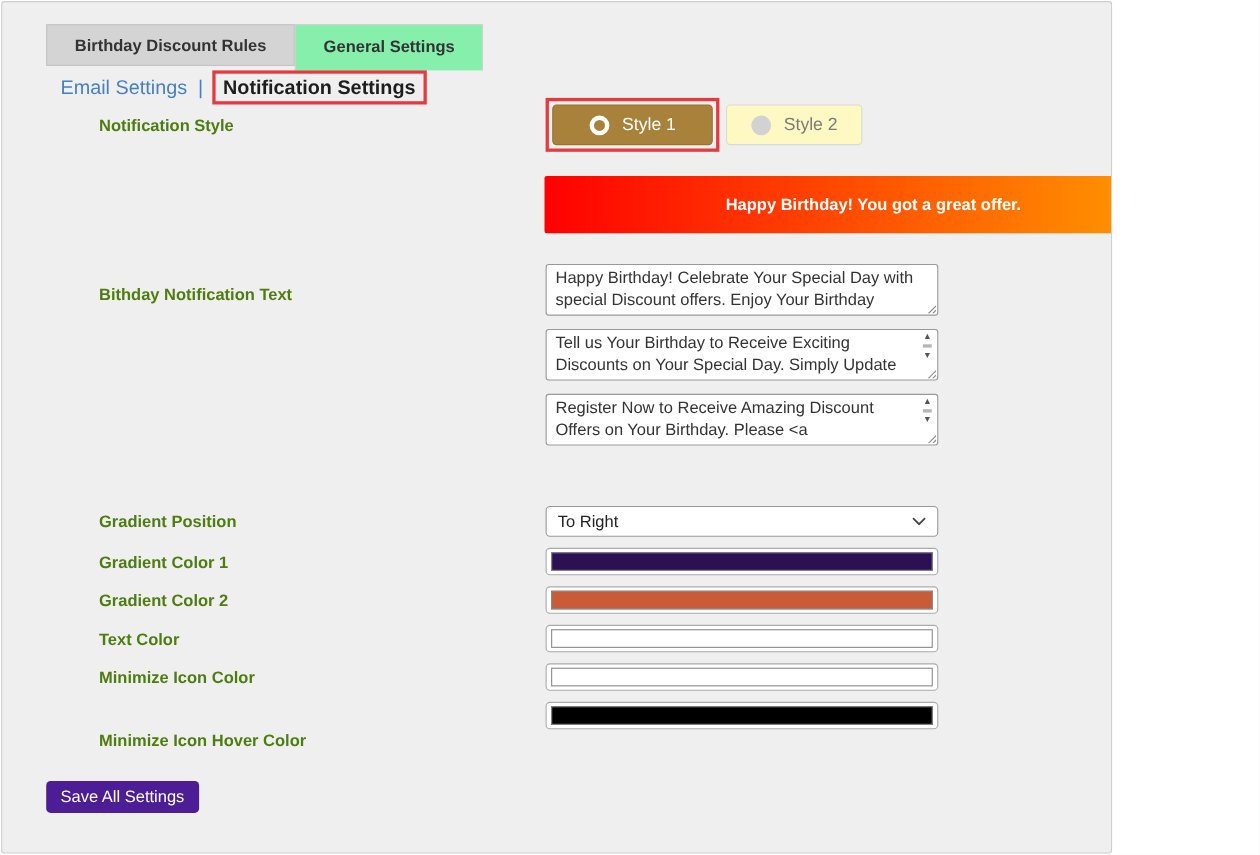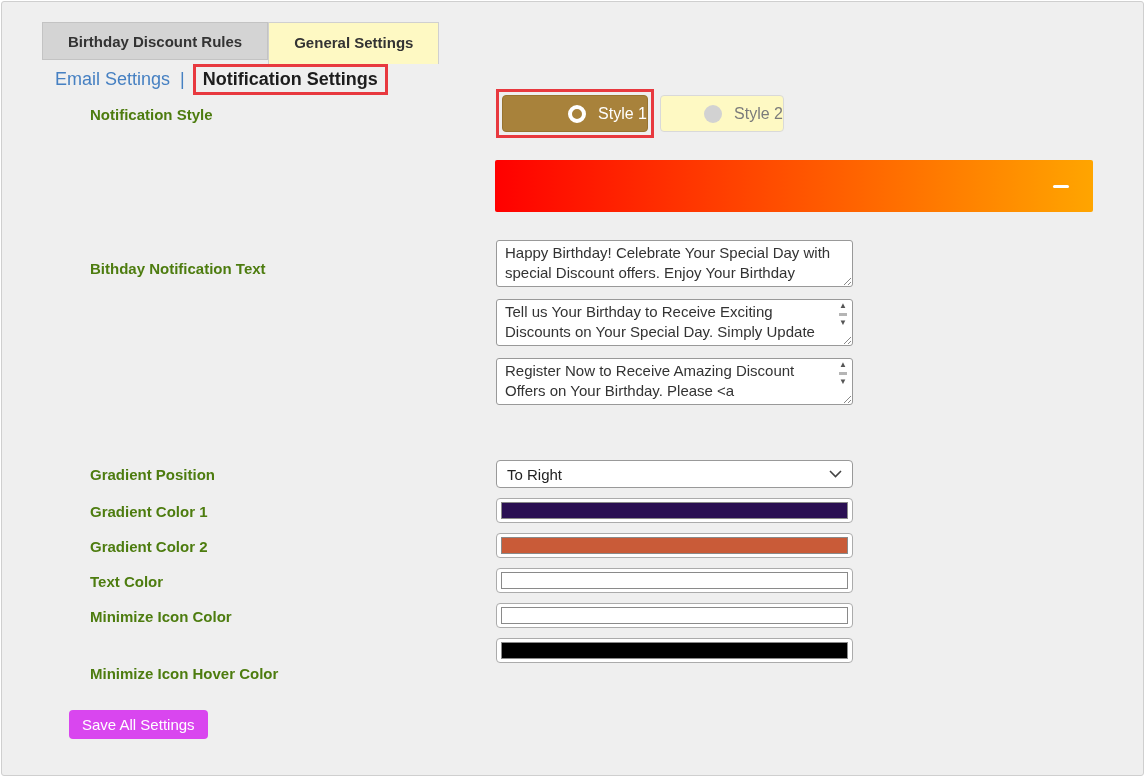--- a/index.html
+++ b/index.html
@@ -1,36 +1,36 @@
 <!DOCTYPE html>
 <html><head>
 <meta charset="utf-8">
 <style>
   * { box-sizing: border-box; margin: 0; padding: 0; }
   html,body { width:1145px; height:777px; background:#fff; font-family:"Liberation Sans", sans-serif; }
   .page {
-    position:relative; width:1143px; height:775px; margin:1px;
+    position:relative; width:1010px; height:775px; margin:1px;
     background:#efefef; border:1px solid #cfcfcf; border-radius:3px;
     overflow:hidden;
   }
   
   .tabs-row { position:absolute; left:40px; top:20px; display:flex; align-items:flex-start; }
   .tab { font-size:15px; font-weight:700; color:#333; padding:0 25px; white-space:nowrap; cursor:pointer; }
   .tab.inactive { background:#d4d4d4; border:1px solid #c3c3c3; height:38px; line-height:37px; }
-  .tab.active   { background:#fef9c3; border:1px solid #d0d0d0; border-bottom:none; height:42px; line-height:39px; }
+  .tab.active   { background:#86efac; border:1px solid #d0d0d0; border-bottom:none; height:42px; line-height:39px; }
   
   .subnav { position:absolute; left:53px; top:62px; display:flex; align-items:center; font-size:18px; }
   .email-link { color:#4680c2; cursor:pointer; text-decoration:none; }
   .subnav-sep { color:#4680c2; margin:0 8px 0 10px; }
   .notif-current { font-weight:700; color:#1d1d1d; border:3px solid #e8393f; padding:2px 7px; }
   
   .field-label { position:absolute; left:88px; font-size:15px; font-weight:700; color:#4d7c0f; white-space:nowrap; }
   
   .style1-highlight { position:absolute; left:494px; top:87px; border:3px solid #e8393f; padding:3px; }
-  .style-btn { display:flex; align-items:center; justify-content:flex-end; gap:12px; height:37px; border-radius:4px; font-size:16px; cursor:pointer; }
+  .style-btn { display:flex; align-items:center; justify-content:center; gap:12px; height:37px; border-radius:4px; font-size:16px; cursor:pointer; }
   .style-btn.selected { width:146px; background:#a8823b; color:#fff; border:1px solid #97732f; }
   .style-btn.unselected { position:absolute; left:658px; top:93px; width:124px; background:#fef9c3; color:#7b7b7b; border:1px solid #d9d9d9; }
   .radio-ring { width:18px; height:18px; border:4px solid #fff; border-radius:50%; background:transparent; }
   .radio-dot  { width:18px; height:18px; border-radius:50%; background:#d2d2d2; }
   
   .banner { position:absolute; left:493px; top:158px; width:598px; height:52px; border-radius:2px;
             display:flex; align-items:center; justify-content:center; }
   .banner-text { color:#fff; font-size:15px; font-weight:700; }
   .banner-minus { position:absolute; right:24px; top:25px; width:16px; height:3px; background:#fff; border-radius:2px; cursor:pointer; }
   
@@ -43,22 +43,22 @@
   .grip { position:absolute; right:1px; bottom:1px; }
   
   .select { position:absolute; left:494px; top:458px; width:357px; height:28px; background:#fff; border:1px solid #999;
             border-radius:4px; display:flex; align-items:center; font-size:15px; color:#222; padding:0 10px; cursor:pointer; }
   .select .chev { margin-left:auto; }
   
   .color-field { position:absolute; left:494px; width:357px; height:25px; background:#fff; border:1px solid #ababab;
                  border-radius:4px; padding:3px 4px; cursor:pointer; }
   .color-swatch { width:100%; height:100%; border:1px solid #8a8a8a; }
   
-  .save-btn { position:absolute; left:40px; top:708px; background:#d946ef; color:#fff; font-size:15px;
-              padding:6px 13px; border:none; border-radius:4px; cursor:pointer; font-family:"Liberation Sans", sans-serif;margin-left:27px; }
+  .save-btn { position:absolute; left:40px; top:708px; background:#4c1d95; color:#fff; font-size:15px;
+              padding:6px 13px; border:none; border-radius:4px; cursor:pointer; font-family:"Liberation Sans", sans-serif; }
 </style>
 </head>
 <body>
 
 <div class="page">
 
   <div class="tabs-row">
     <div class="tab inactive">Birthday Discount Rules</div>
     <div class="tab active">General Settings</div>
   </div>
@@ -76,20 +76,21 @@
       <span class="radio-ring"></span>
       <span>Style 1</span>
     </div>
   </div>
   <div class="style-btn unselected">
     <span class="radio-dot"></span>
     <span>Style 2</span>
   </div>
 
   <div class="banner" style="background: linear-gradient(to right, rgb(255, 0, 0), rgb(255, 165, 0));">
+    <span class="banner-text">Happy Birthday! You got a great offer.</span>
     <span class="banner-minus"></span>
   </div>
 
   <div class="field-label" style="top:258px;">Bithday Notification Text</div>
   <div class="ta" style="top:238px;">
     <span class="ta-text">Happy Birthday! Celebrate Your Special Day with special Discount offers. Enjoy Your Birthday Discounts</span>
     <svg class="grip" width="9" height="9">
       <line x1="9" y1="2" x2="2" y2="9" stroke="#888" stroke-width="1"></line>
       <line x1="9" y1="6" x2="6" y2="9" stroke="#888" stroke-width="1"></line>
     </svg>

